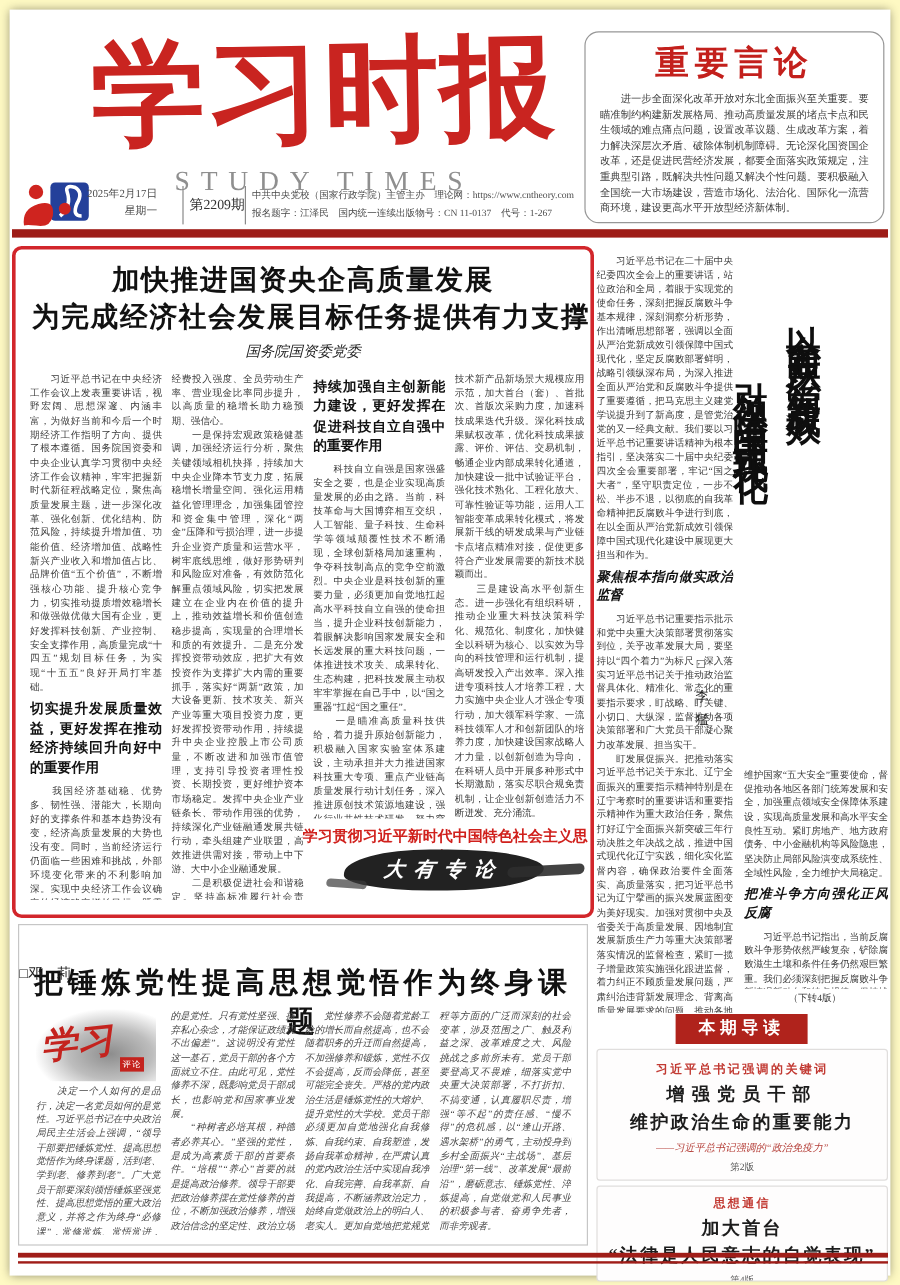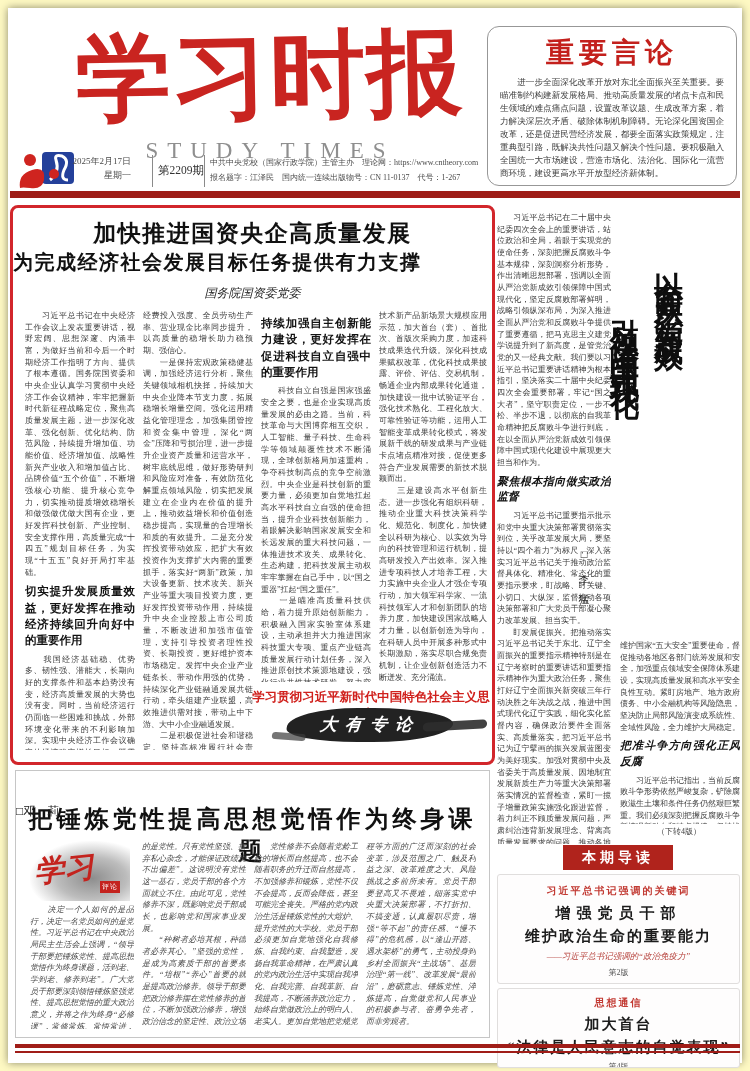--- a/index.html
+++ b/index.html
@@ -50,21 +50,21 @@
 
   <div class="abs" style="left:487px;top:26px;width:250px;height:160px;border:1.5px solid #979797;border-radius:12px;background:#fff;box-sizing:border-box;padding:7px 12px;overflow:hidden;">
     <div style="text-align:center;font-size:28px;font-weight:bold;color:#c3201c;letter-spacing:5px;margin-bottom:4px;">重要言论</div>
     <div class="bodytxt" style="font-size:8.6px;line-height:1.52;color:#3d3d3d;height:112px;">　　进一步全面深化改革开放对东北全面振兴至关重要。要瞄准制约构建新发展格局、推动高质量发展的堵点卡点和民生领域的难点痛点问题，设置改革议题、生成改革方案，着力解决深层次矛盾、破除体制机制障碍。无论深化国资国企改革，还是促进民营经济发展，都要全面落实政策规定，注重典型引路，既解决共性问题又解决个性问题。要积极融入全国统一大市场建设，营造市场化、法治化、国际化一流营商环境，建设更高水平开放型经济新体制。</div>
   </div>
 
   <div class="abs" style="left:10px;top:191px;width:730px;height:7px;background:#9e1c17;"></div>
 
   <div class="abs" style="left:10px;top:205px;width:485px;height:560px;border:3.5px solid #d2262b;border-radius:8px;background:#fff;box-sizing:border-box;">
     <div class="abs" style="left:0;top:10px;width:100%;text-align:center;font-size:23px;font-weight:bold;letter-spacing:1.5px;color:#111;">加快推进国资央企高质量发展</div>
-    <div class="abs" style="left:0;top:41px;width:100%;text-align:left;font-size:20px;font-weight:bold;letter-spacing:1.5px;color:#111;">为完成经济社会发展目标任务提供有力支撑</div>
+    <div class="abs" style="left:0;top:41px;width:100%;text-align:right;font-size:23px;font-weight:bold;letter-spacing:1.5px;color:#111;">为完成经济社会发展目标任务提供有力支撑</div>
     <div class="abs" style="left:0;top:77px;width:100%;text-align:center;font-size:12px;color:#222;font-style:italic;">国务院国资委党委</div>
 
     <div class="abs clip" style="left:12px;top:102px;width:110px;height:440px;">
       <div class="bodytxt">　　习近平总书记在中央经济工作会议上发表重要讲话，视野宏阔、思想深邃、内涵丰富，为做好当前和今后一个时期经济工作指明了方向、提供了根本遵循。国务院国资委和中央企业认真学习贯彻中央经济工作会议精神，牢牢把握新时代新征程战略定位，聚焦高质量发展主题，进一步深化改革、强化创新、优化结构、防范风险，持续提升增加值、功能价值、经济增加值、战略性新兴产业收入和增加值占比、品牌价值“五个价值”，不断增强核心功能、提升核心竞争力，切实推动提质增效稳增长和做强做优做大国有企业，更好发挥科技创新、产业控制、安全支撑作用，高质量完成“十四五”规划目标任务，为实现“十五五”良好开局打牢基础。</div>
       <div class="subhead">切实提升发展质量效益，更好发挥在推动经济持续回升向好中的重要作用</div>
       <div class="bodytxt">　　我国经济基础稳、优势多、韧性强、潜能大，长期向好的支撑条件和基本趋势没有变，经济高质量发展的大势也没有变。同时，当前经济运行仍面临一些困难和挑战，外部环境变化带来的不利影响加深。实现中央经济工作会议确定的经济稳定增长目标，既需要政策加力，也需要特殊努力。2024年，中央企业实现增加值10.6万亿元、利润总额2.6万亿元，上缴税费2.6万亿元，完成固定资产投资（含房地产）5.3万亿元，总体保持了稳中有进、进中向好的发展态势，为做好2025年工作打下了坚实基础。国资央企将用好用足国家一系列稳增长支持政策，以高质量发展为鲜明导向，以实施提质增效稳增长专项行动为重要抓手，全力以赴实现“一利五率”“一增一稳四提升”的目标，即利润总额稳定增长，资产负债率总体稳定，净资产收益率、研发</div>
     </div>
     <div class="abs clip" style="left:130px;top:102px;width:110px;height:440px;">
       <div class="bodytxt">经费投入强度、全员劳动生产率、营业现金比率同步提升，以高质量的稳增长助力稳预期、强信心。
 　　一是保持宏观政策稳健基调，加强经济运行分析，聚焦关键领域相机抉择，持续加大中央企业降本节支力度，拓展稳增长增量空间。强化运用精益化管理理念，加强集团管控和资金集中管理，深化“两金”压降和亏损治理，进一步提升企业资产质量和运营水平，树牢底线思维，做好形势研判和风险应对准备，有效防范化解重点领域风险，切实把发展建立在企业内在价值的提升上，推动效益增长和价值创造稳步提高，实现量的合理增长和质的有效提升。二是充分发挥投资带动效应，把扩大有效投资作为支撑扩大内需的重要抓手，落实好“两新”政策，加大设备更新、技术攻关、新兴产业等重大项目投资力度，更好发挥投资带动作用，持续提升中央企业控股上市公司质量，不断改进和加强市值管理，支持引导投资者理性投资、长期投资，更好维护资本市场稳定。发挥中央企业产业链条长、带动作用强的优势，持续深化产业链融通发展共链行动，牵头组建产业联盟，高效推进供需对接，带动上中下游、大中小企业融通发展。

